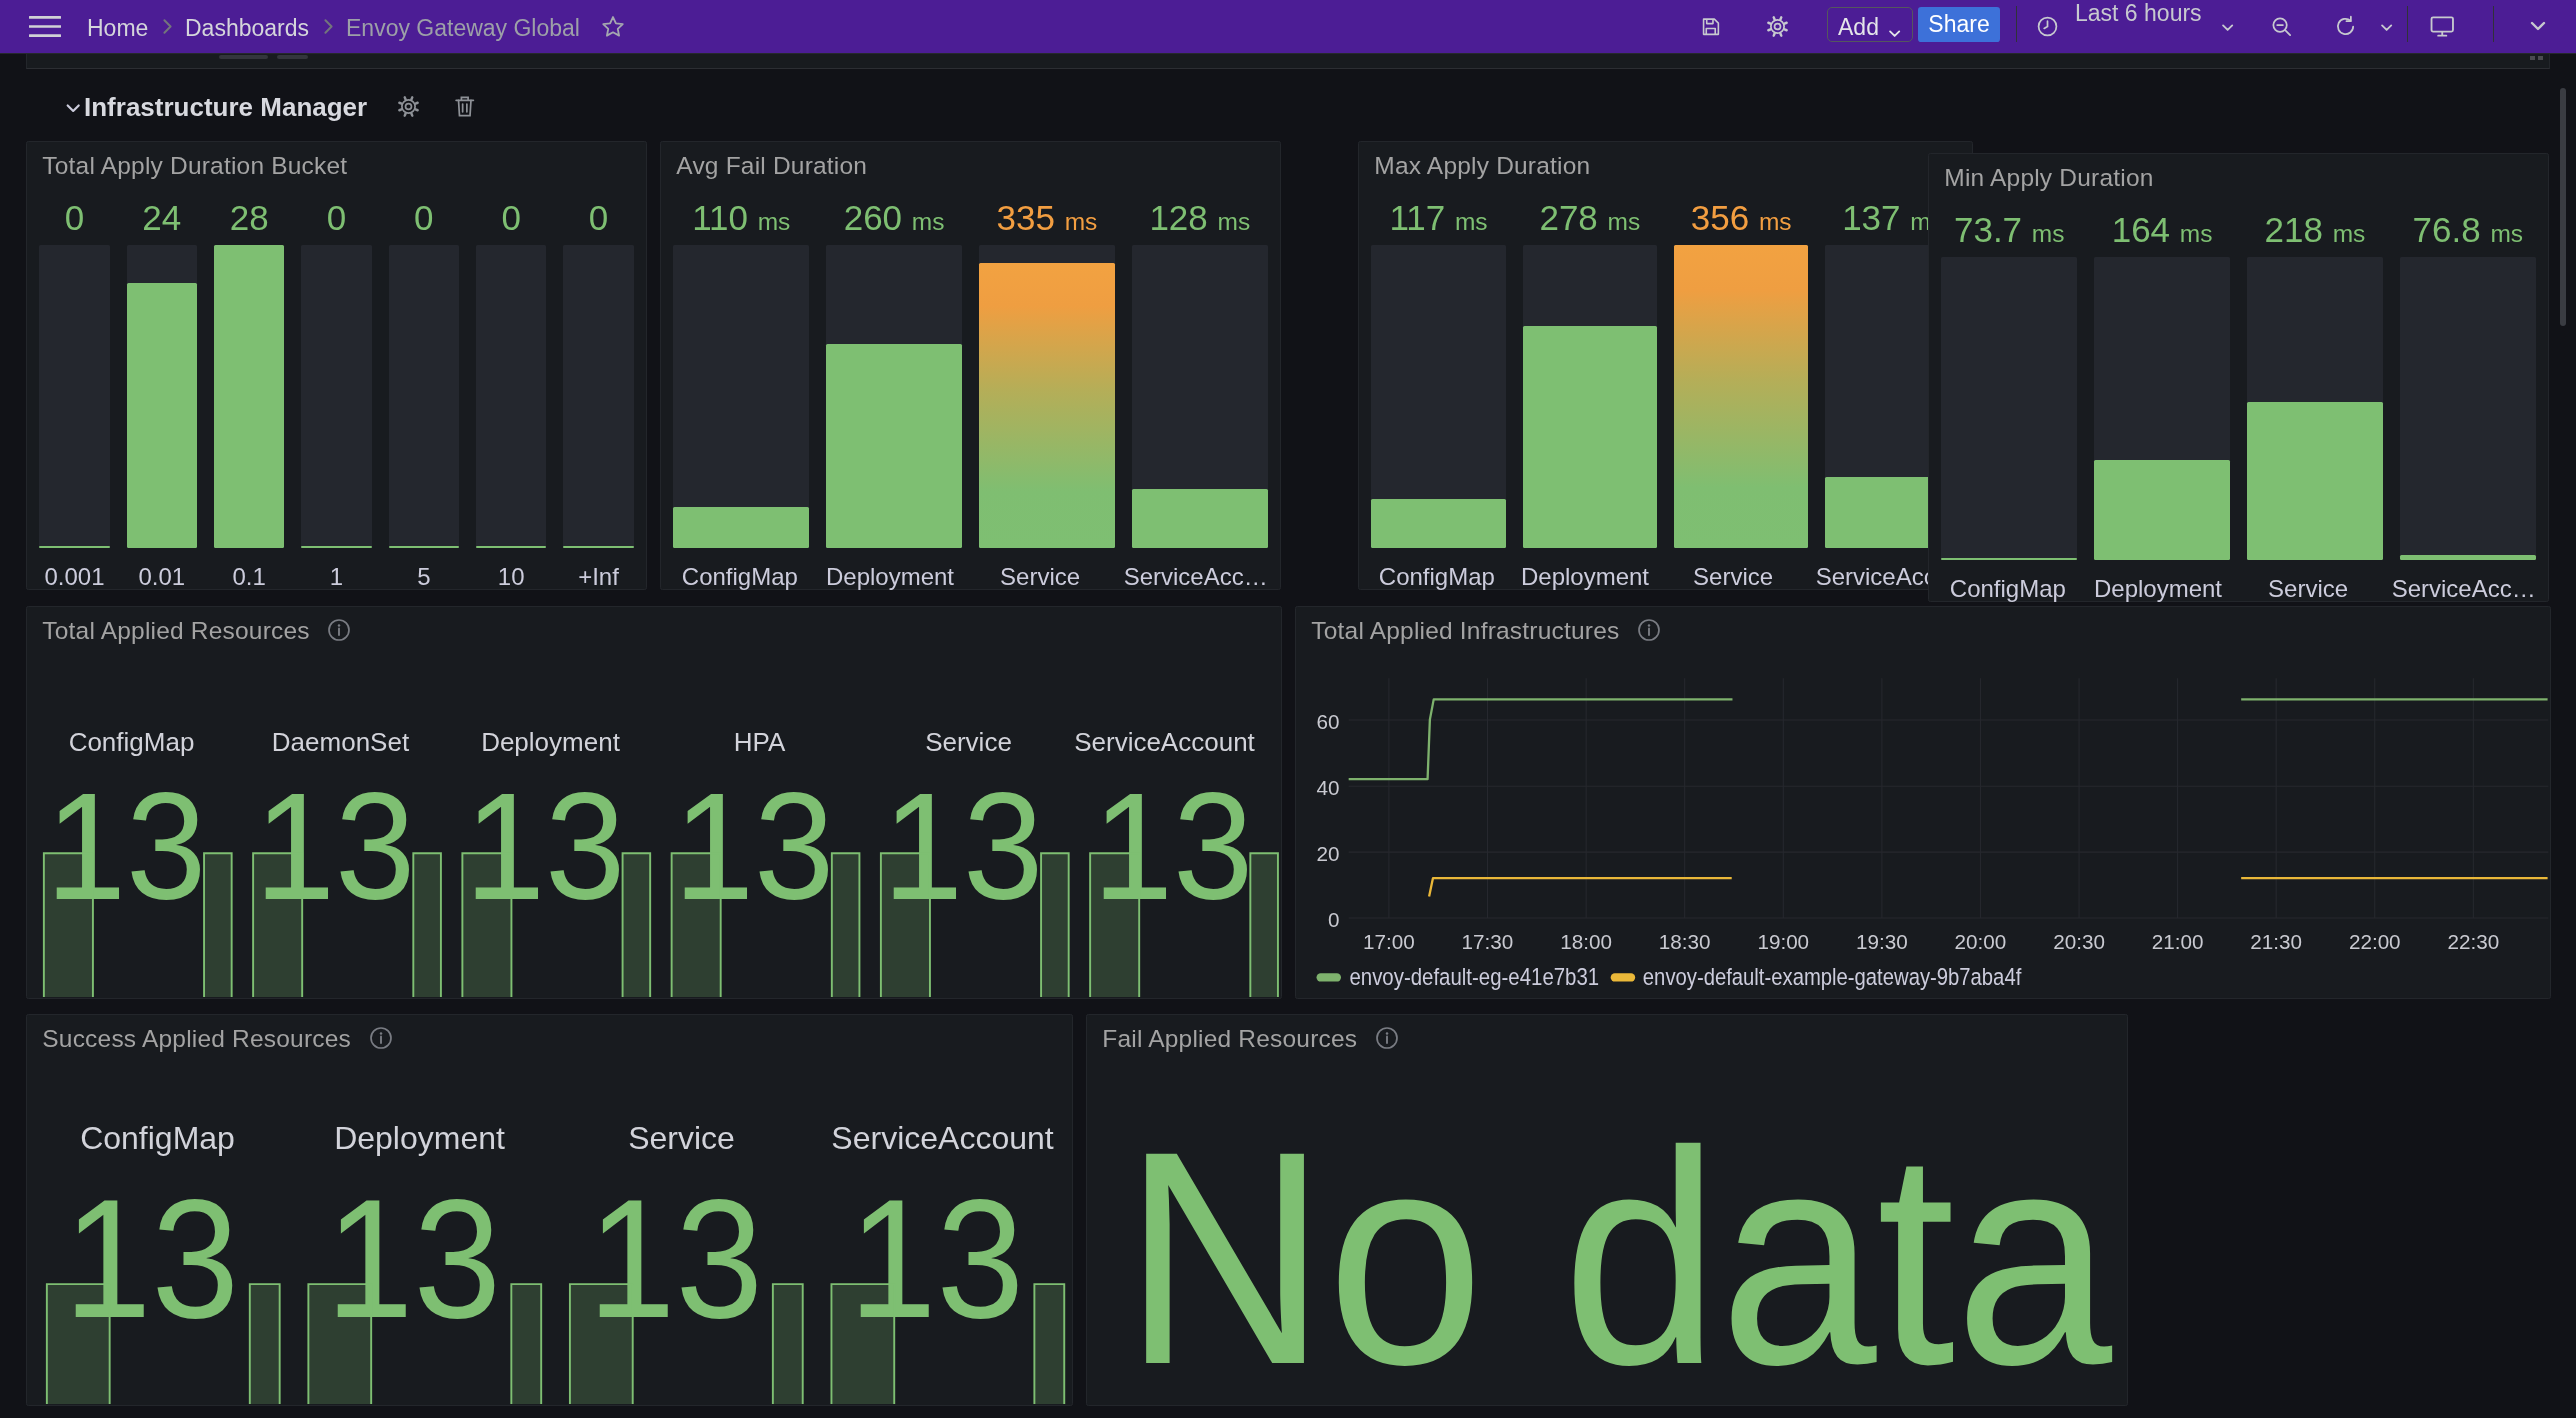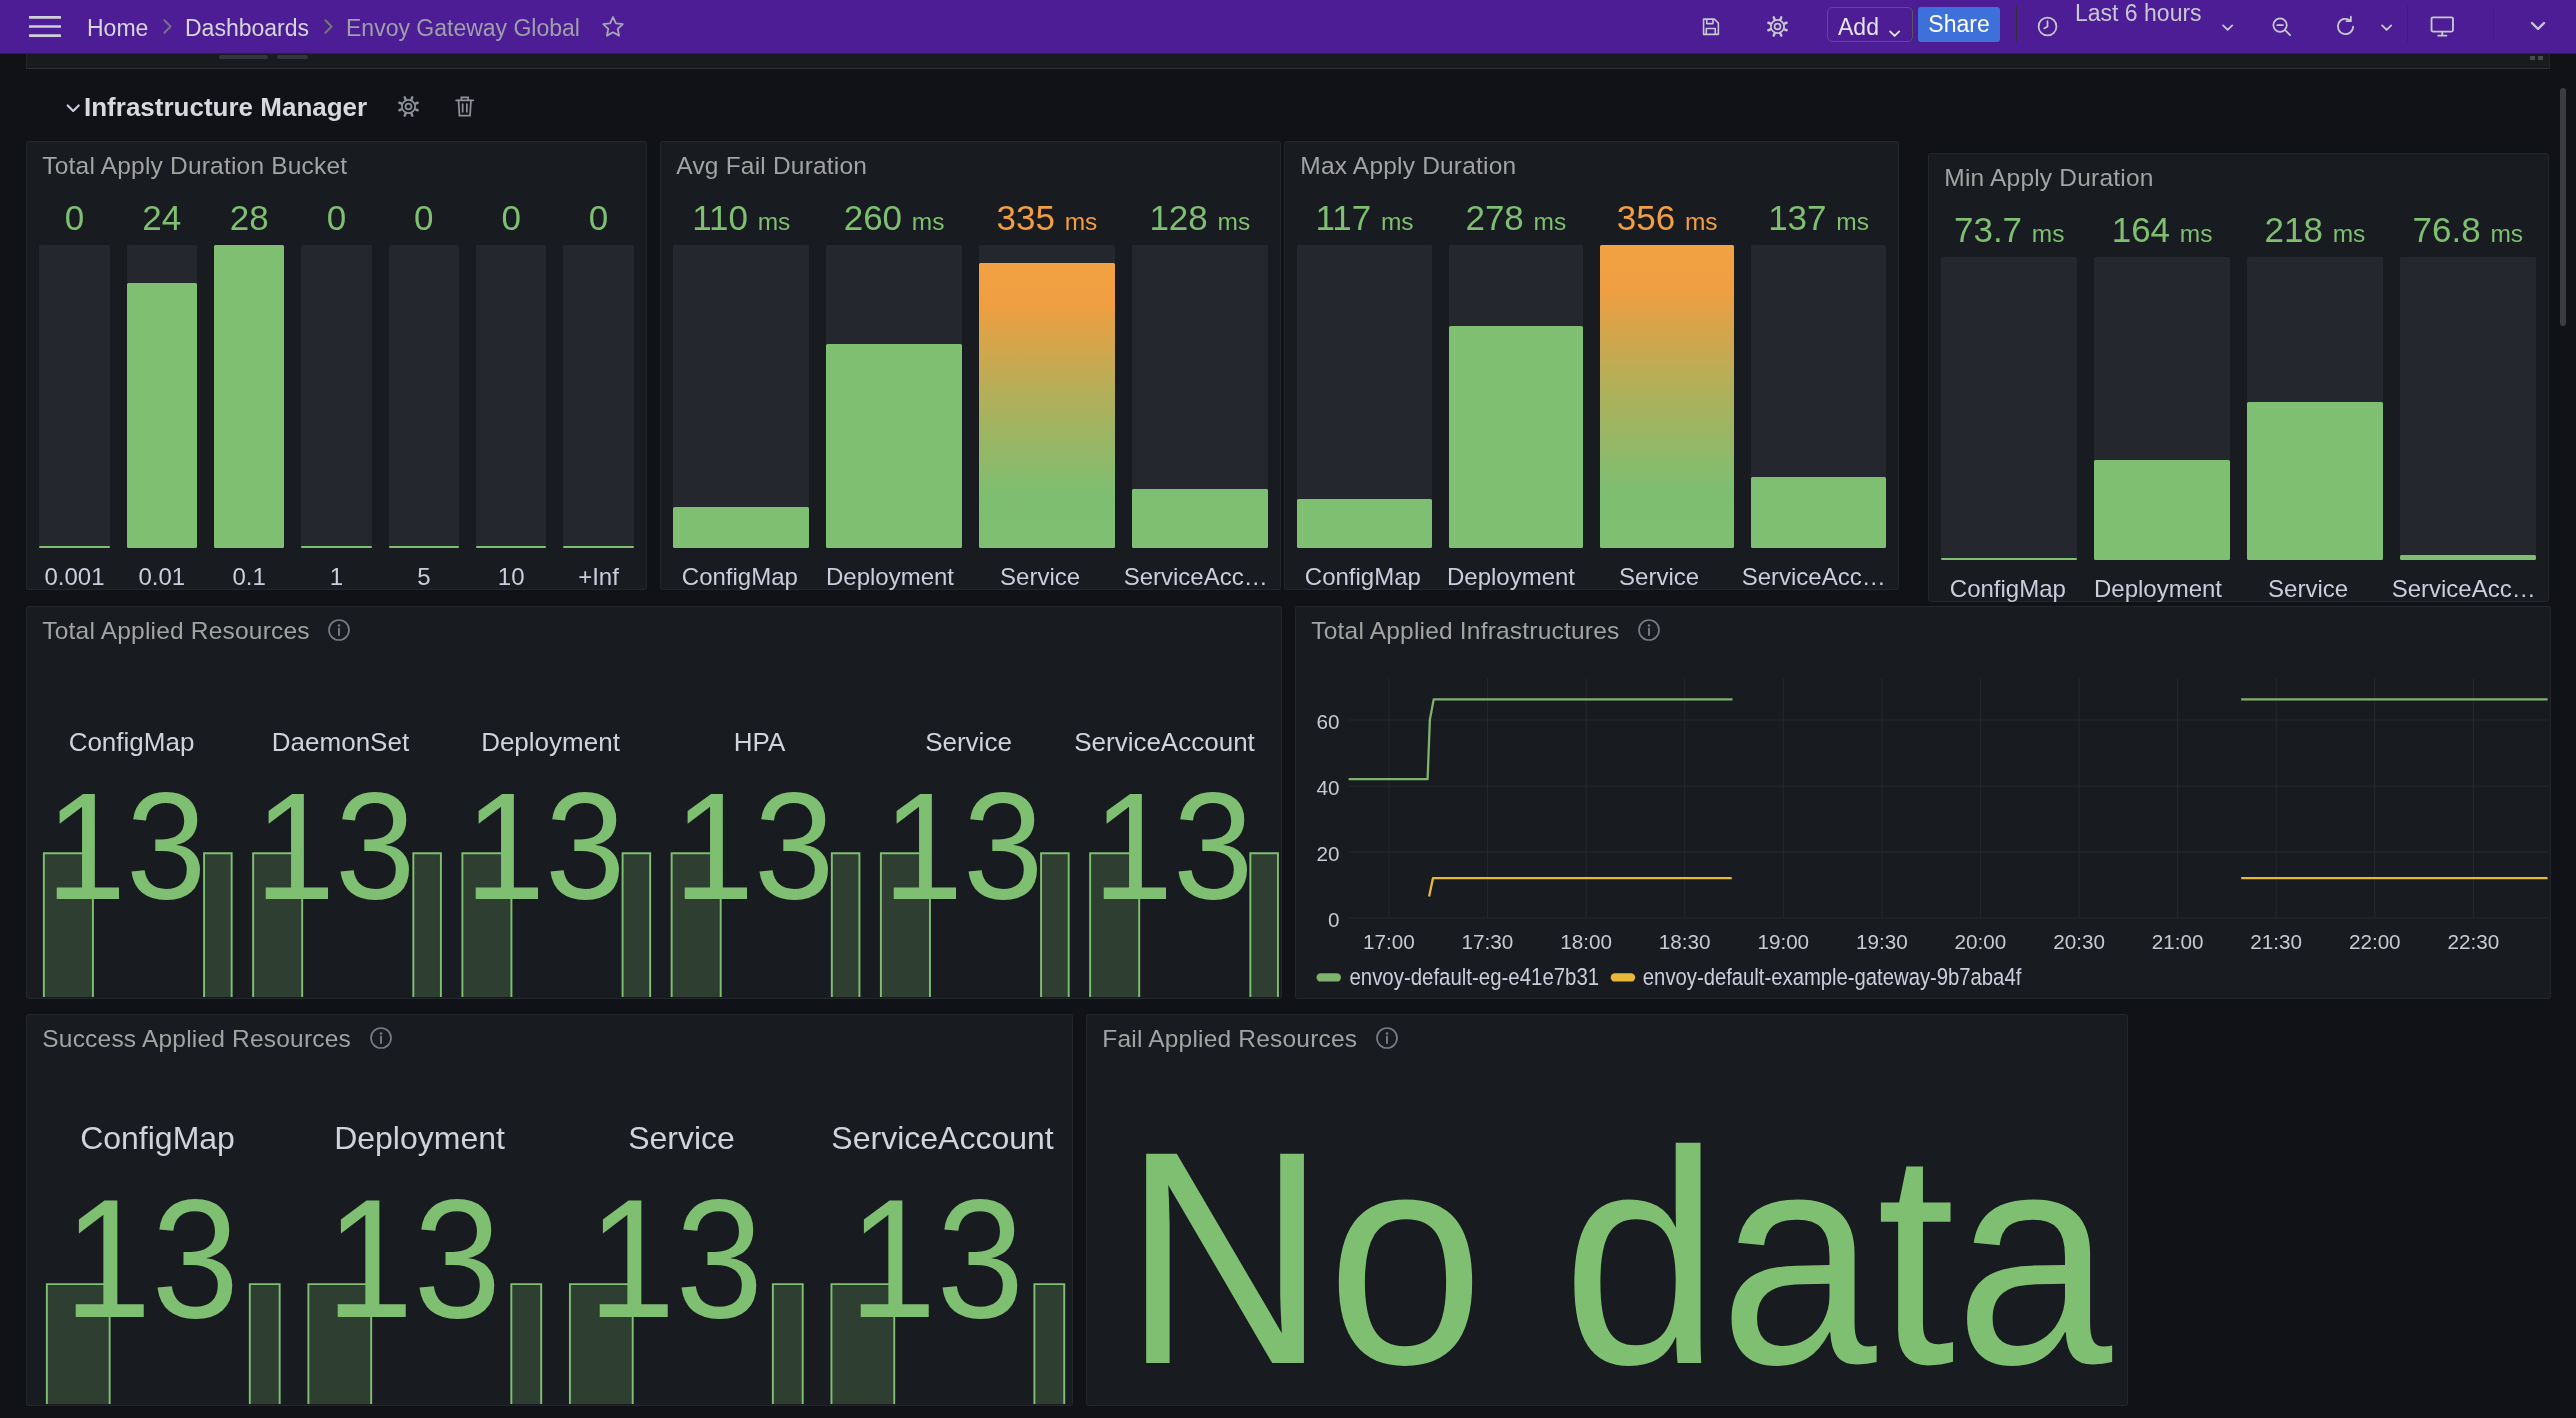--- a/index.html
+++ b/index.html
@@ -288,21 +288,21 @@
           <span class="blab">Deployment</span>
         </div>
       <div class="bg-cell">
           <span class="blab">Service</span>
         </div>
       <div class="bg-cell">
           <span class="blab">ServiceAcc…</span>
         </div>
     </div>
   </div>
-  <div class="panel" id="p-max" style="left:1284px; top:141px; width:615px; height:449px;">
+  <div class="panel" id="p-max" style="left:1358px; top:141px; width:615px; height:449px;">
     <div class="ptitle">Max Apply Duration</div>
     <div class="bg-row valrow">
       <div class="bg-cell">
           <span class="val">117 <span class="unit">ms</span></span>
         </div>
       <div class="bg-cell">
           <span class="val">278 <span class="unit">ms</span></span>
         </div>
       <div class="bg-cell">
           <span class="val orange">356 <span class="unit">ms</span></span>

